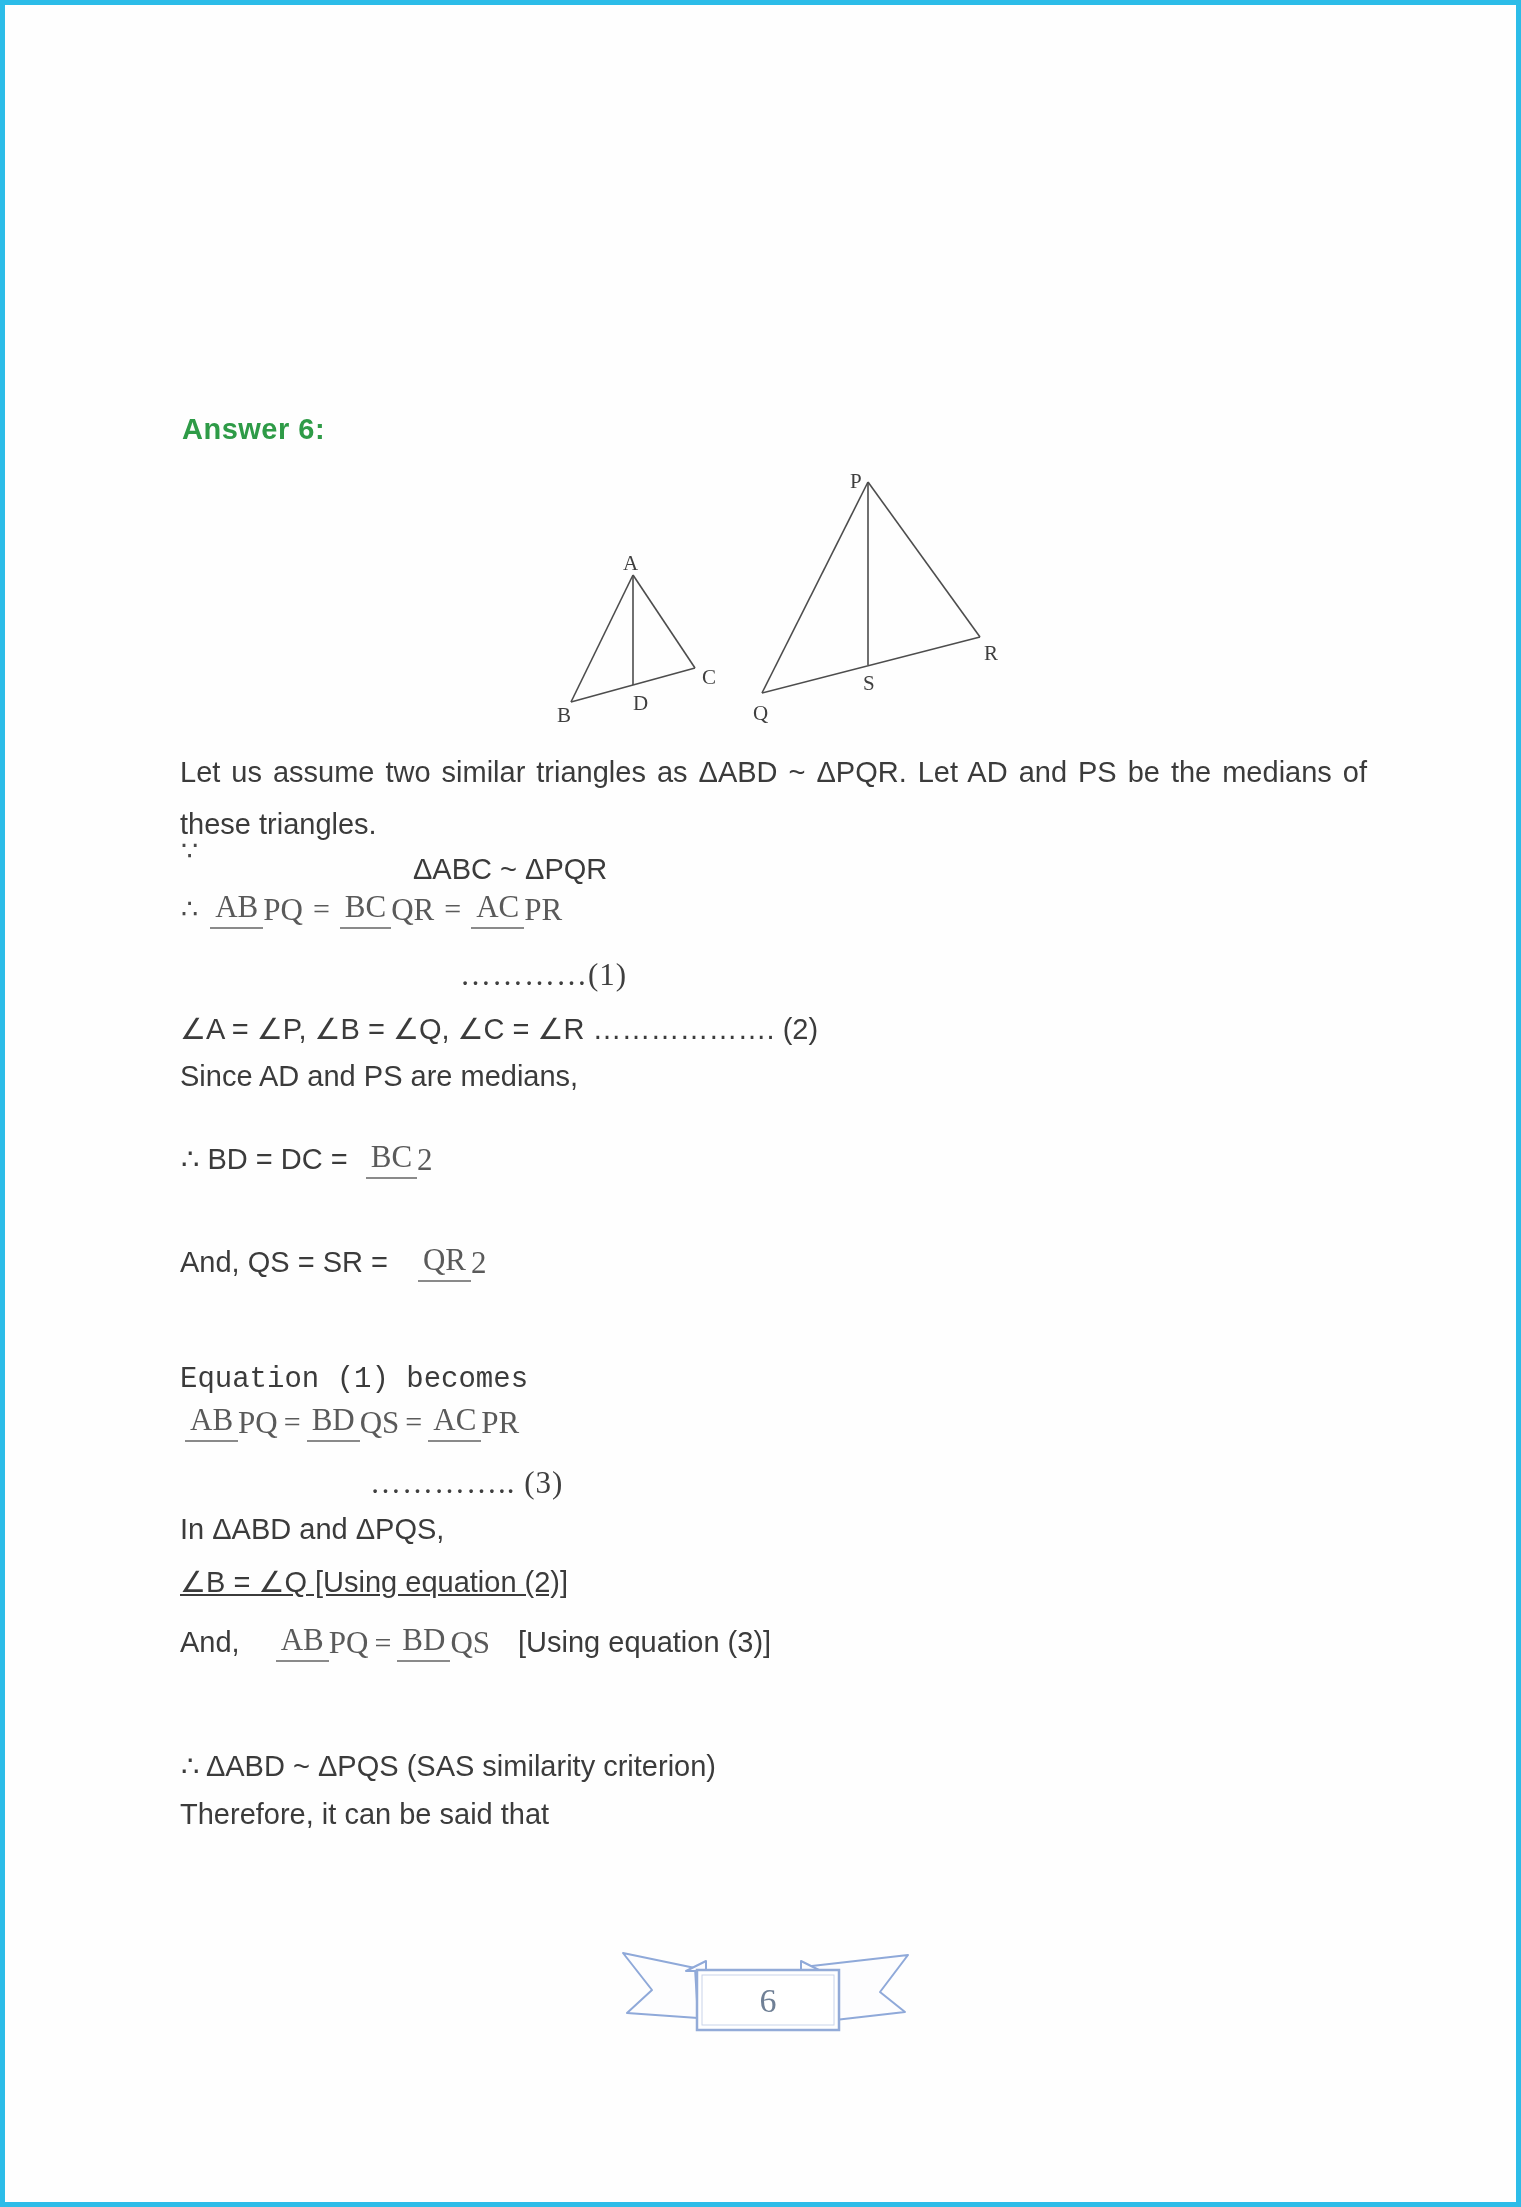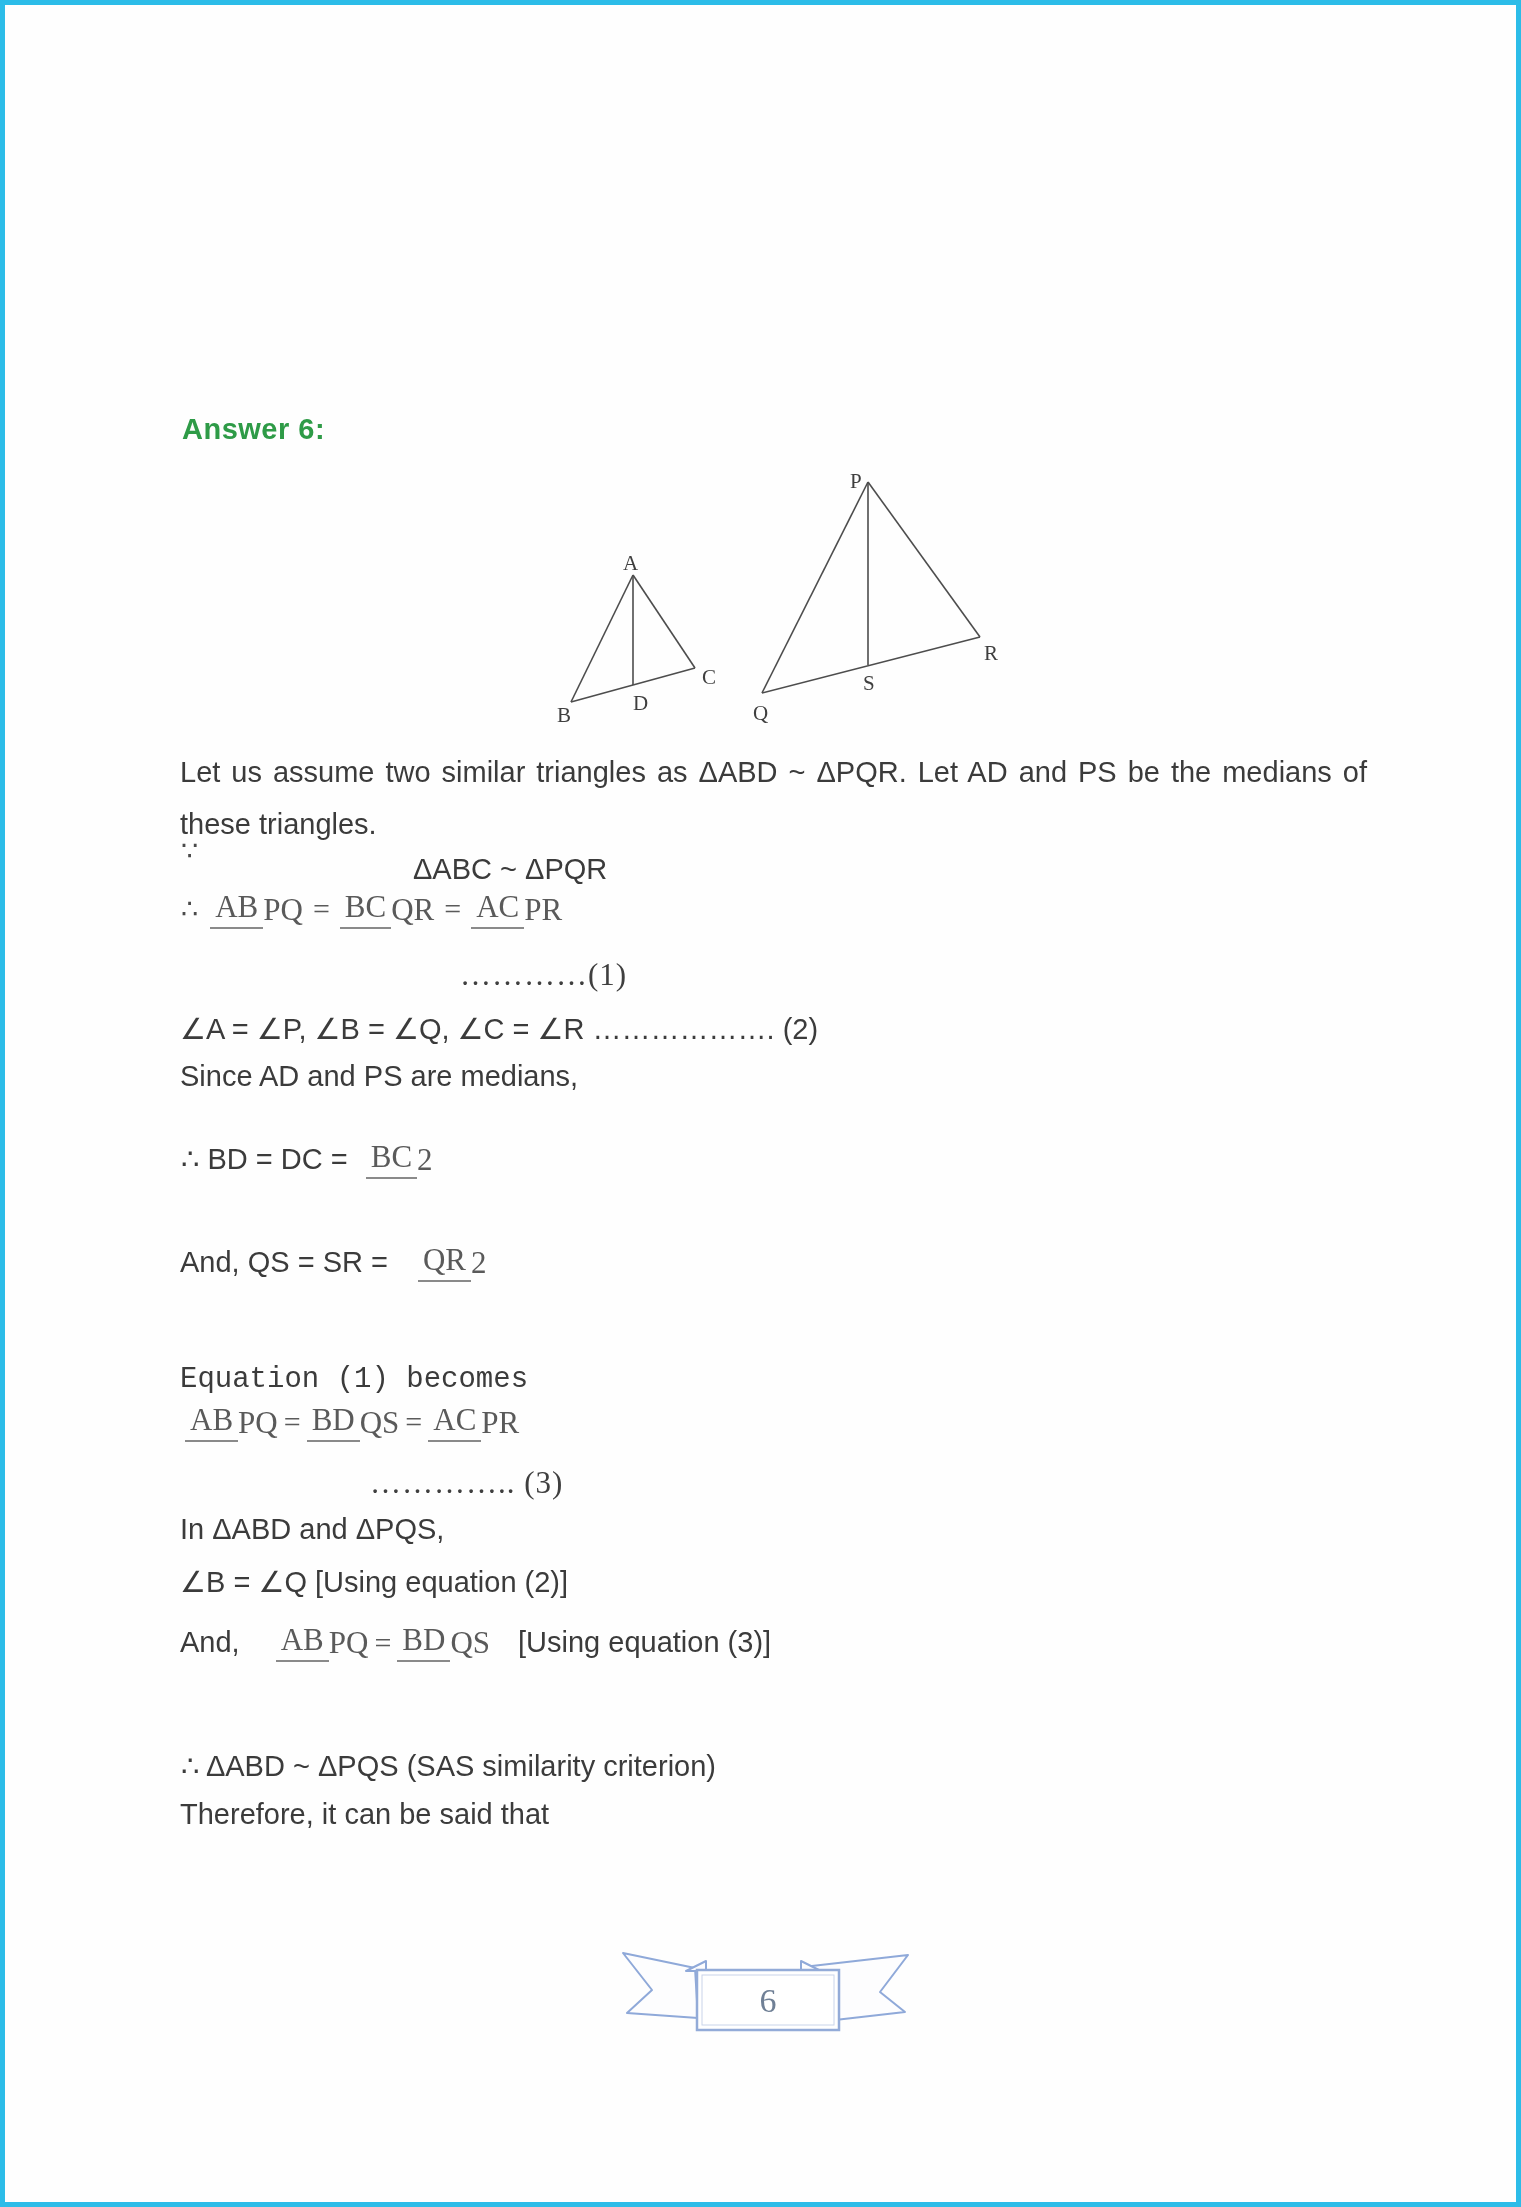--- a/index.html
+++ b/index.html
@@ -135,21 +135,21 @@
     <span class="eqsign" style="margin:0 6px;">=</span>
     <span class="frac">
       <span class="num">AC</span>
       <span class="den">PR</span>
     </span>
   </div>
   <div class="abs dots" style="left:365px;top:1460px;">………….. (3)</div>
 
   <div class="abs body-text" style="left:175px;top:1505px;">In ΔABD and ΔPQS,</div>
 
-  <div class="abs body-text" style="left:175px;top:1558px;">∠B = ∠Q [Using equation (2)]</div>
+  <div class="abs body-text" style="left:175px;top:1558px;text-decoration:underline;">∠B = ∠Q [Using equation (2)]</div>
 
   <div class="abs eqrow" style="left:175px;top:1618px;">
     <span class="body-text">And,</span>
     <span class="frac" style="margin-left:36px;">
       <span class="num">AB</span>
       <span class="den">PQ</span>
     </span>
     <span class="eqsign" style="margin:0 6px;">=</span>
     <span class="frac">
       <span class="num">BD</span>

